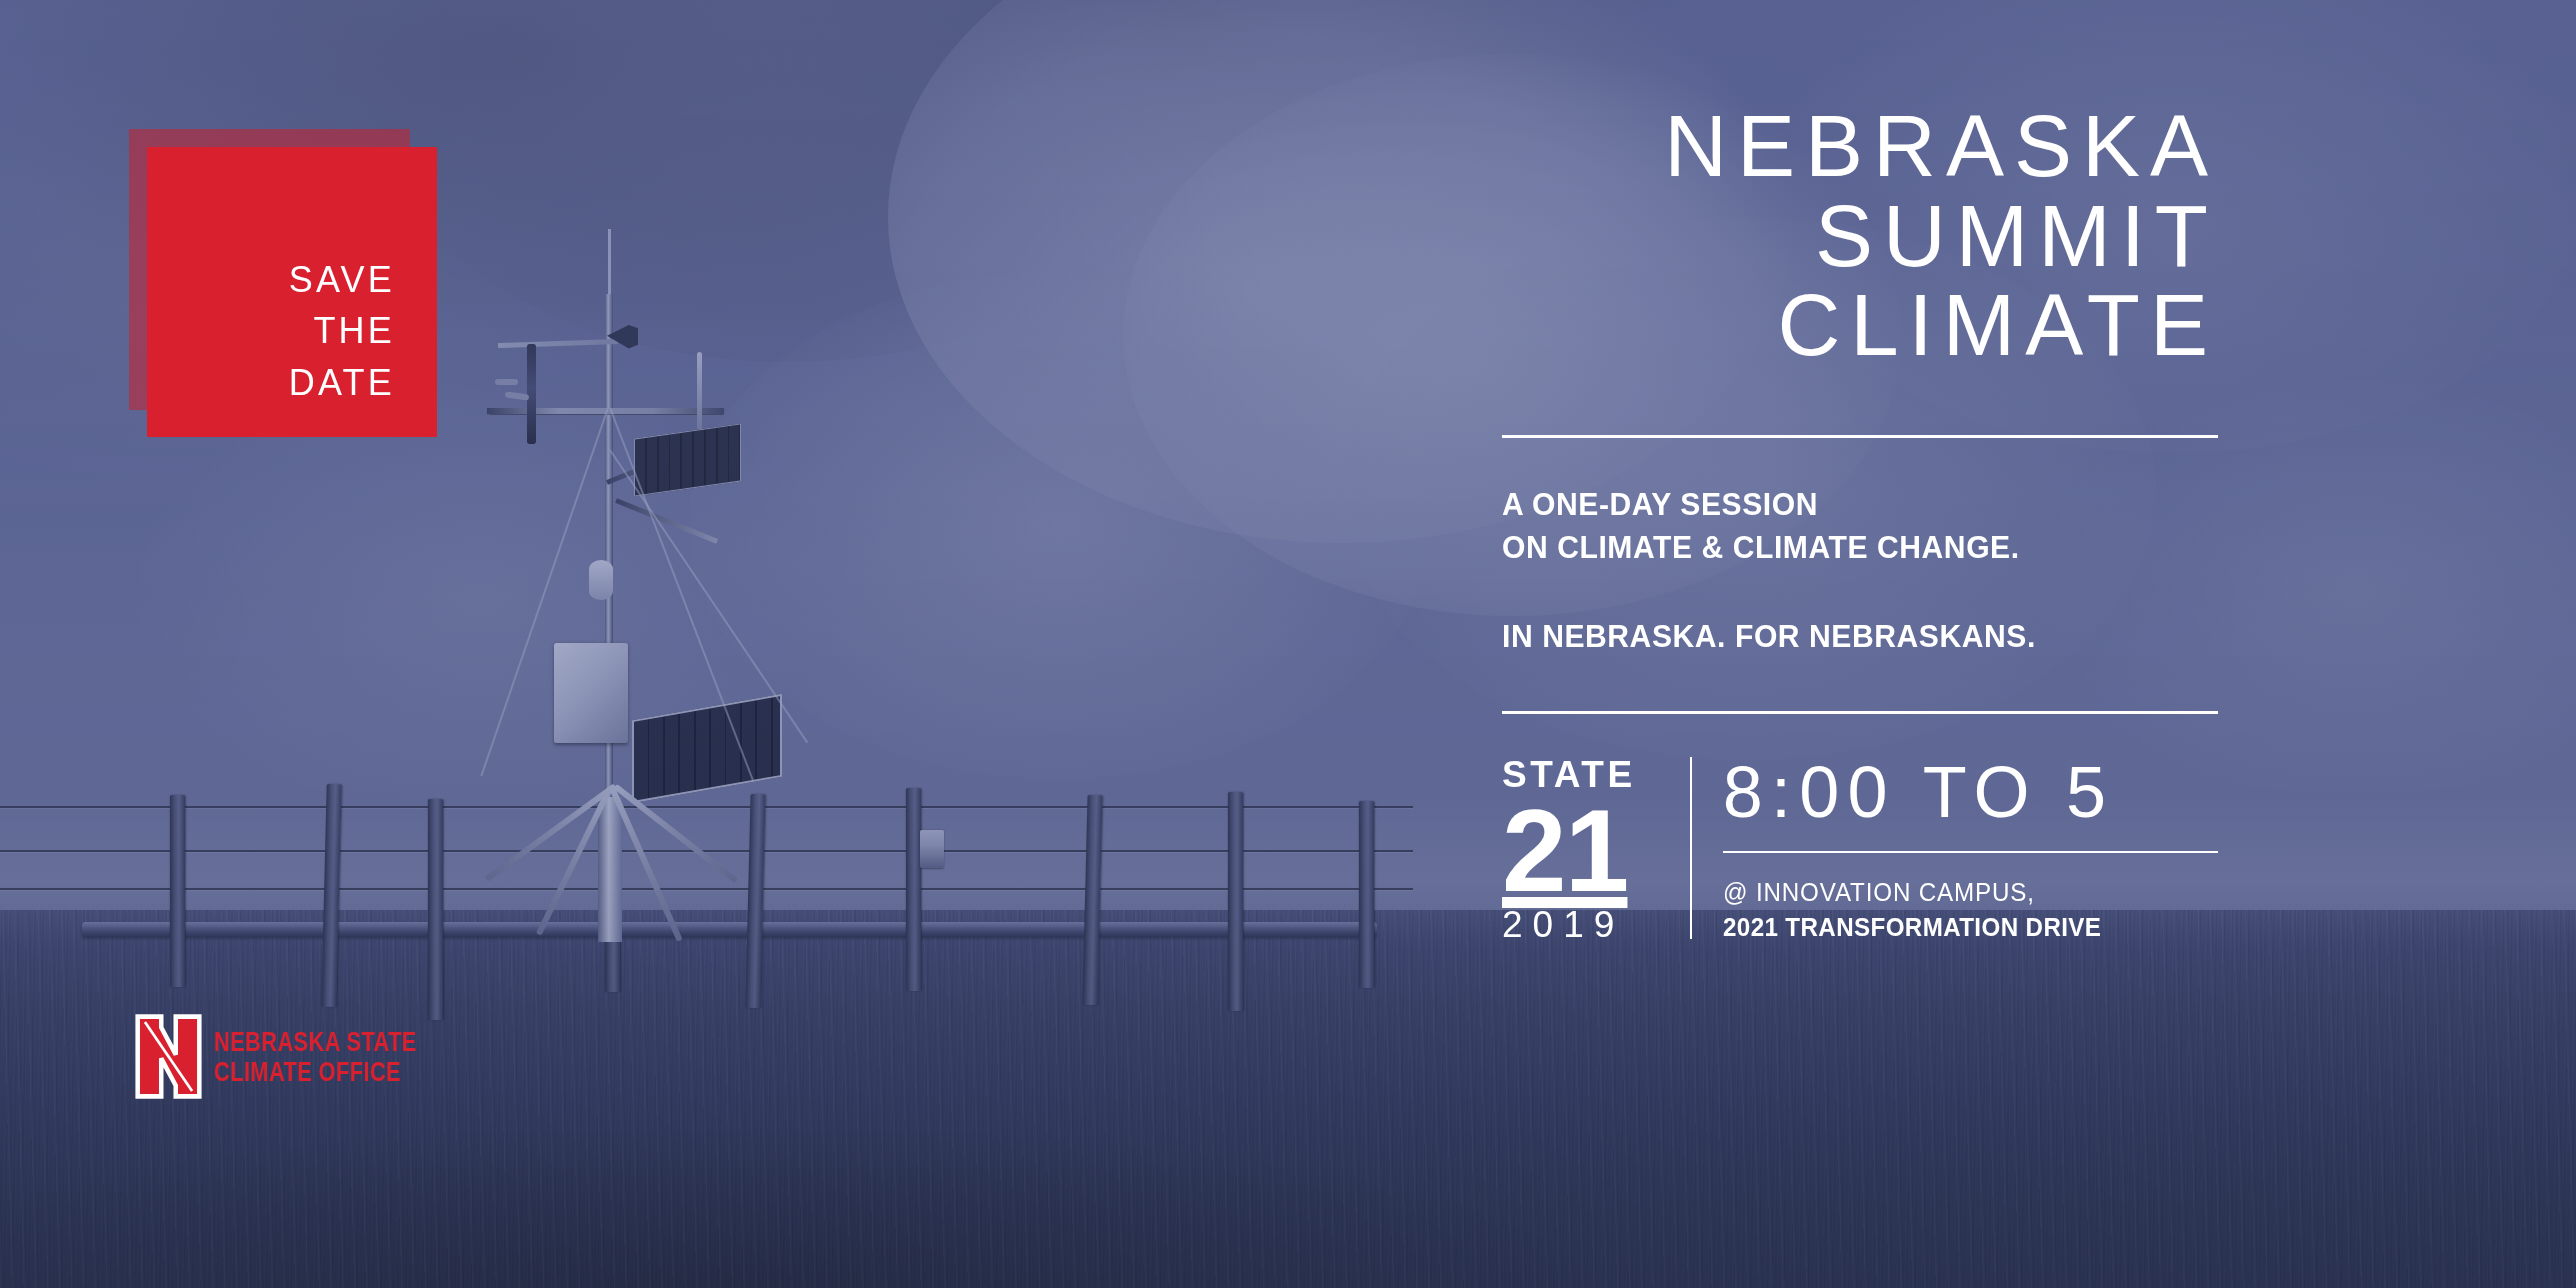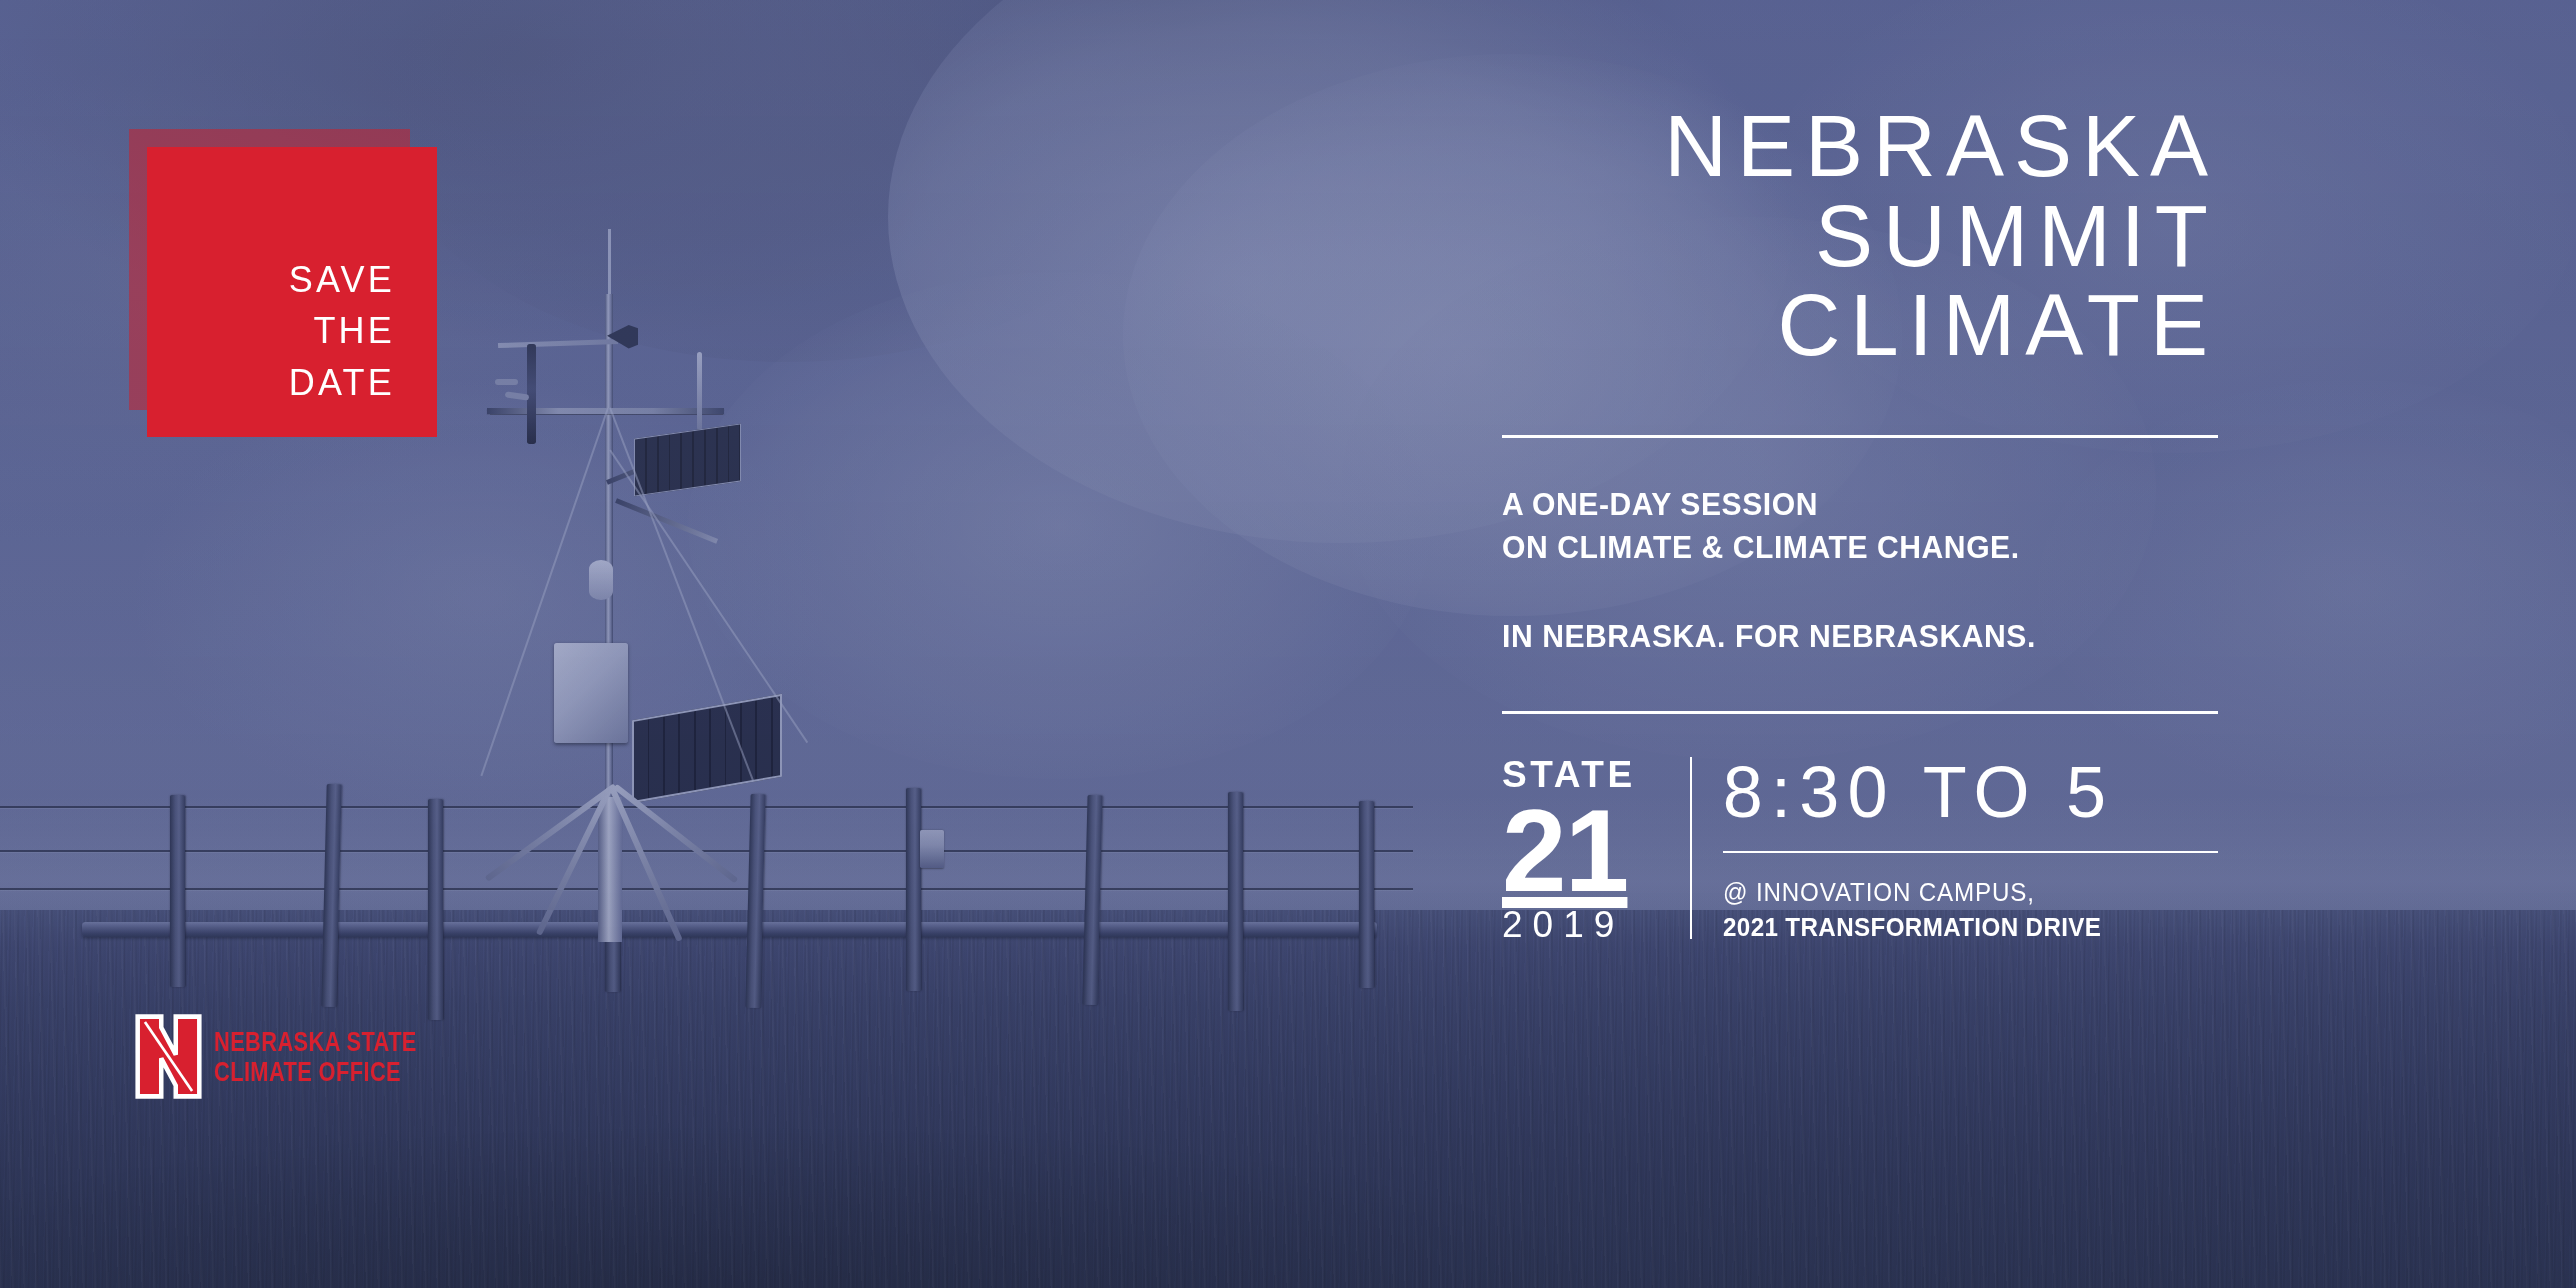--- a/index.html
+++ b/index.html
@@ -323,21 +323,21 @@
     <div class="datebar">
       <div class="datecol">
         <div class="d-month">STATE</div>
         <div class="d-day">21</div>
         <div class="d-year">2019</div>
       </div>
 
       <div class="vdivide"></div>
 
       <div class="timecol">
-        <div class="t-time">8:30 TO 5</div>
+        <div class="t-time">8:00 TO 5</div>
         <div class="t-rule"></div>
         <div class="t-venue">
           <p class="at">@ INNOVATION CAMPUS,</p>
           <p>2021 TRANSFORMATION DRIVE</p>
         </div>
       </div>
     </div>
   </div>
 
   <div class="logos">

